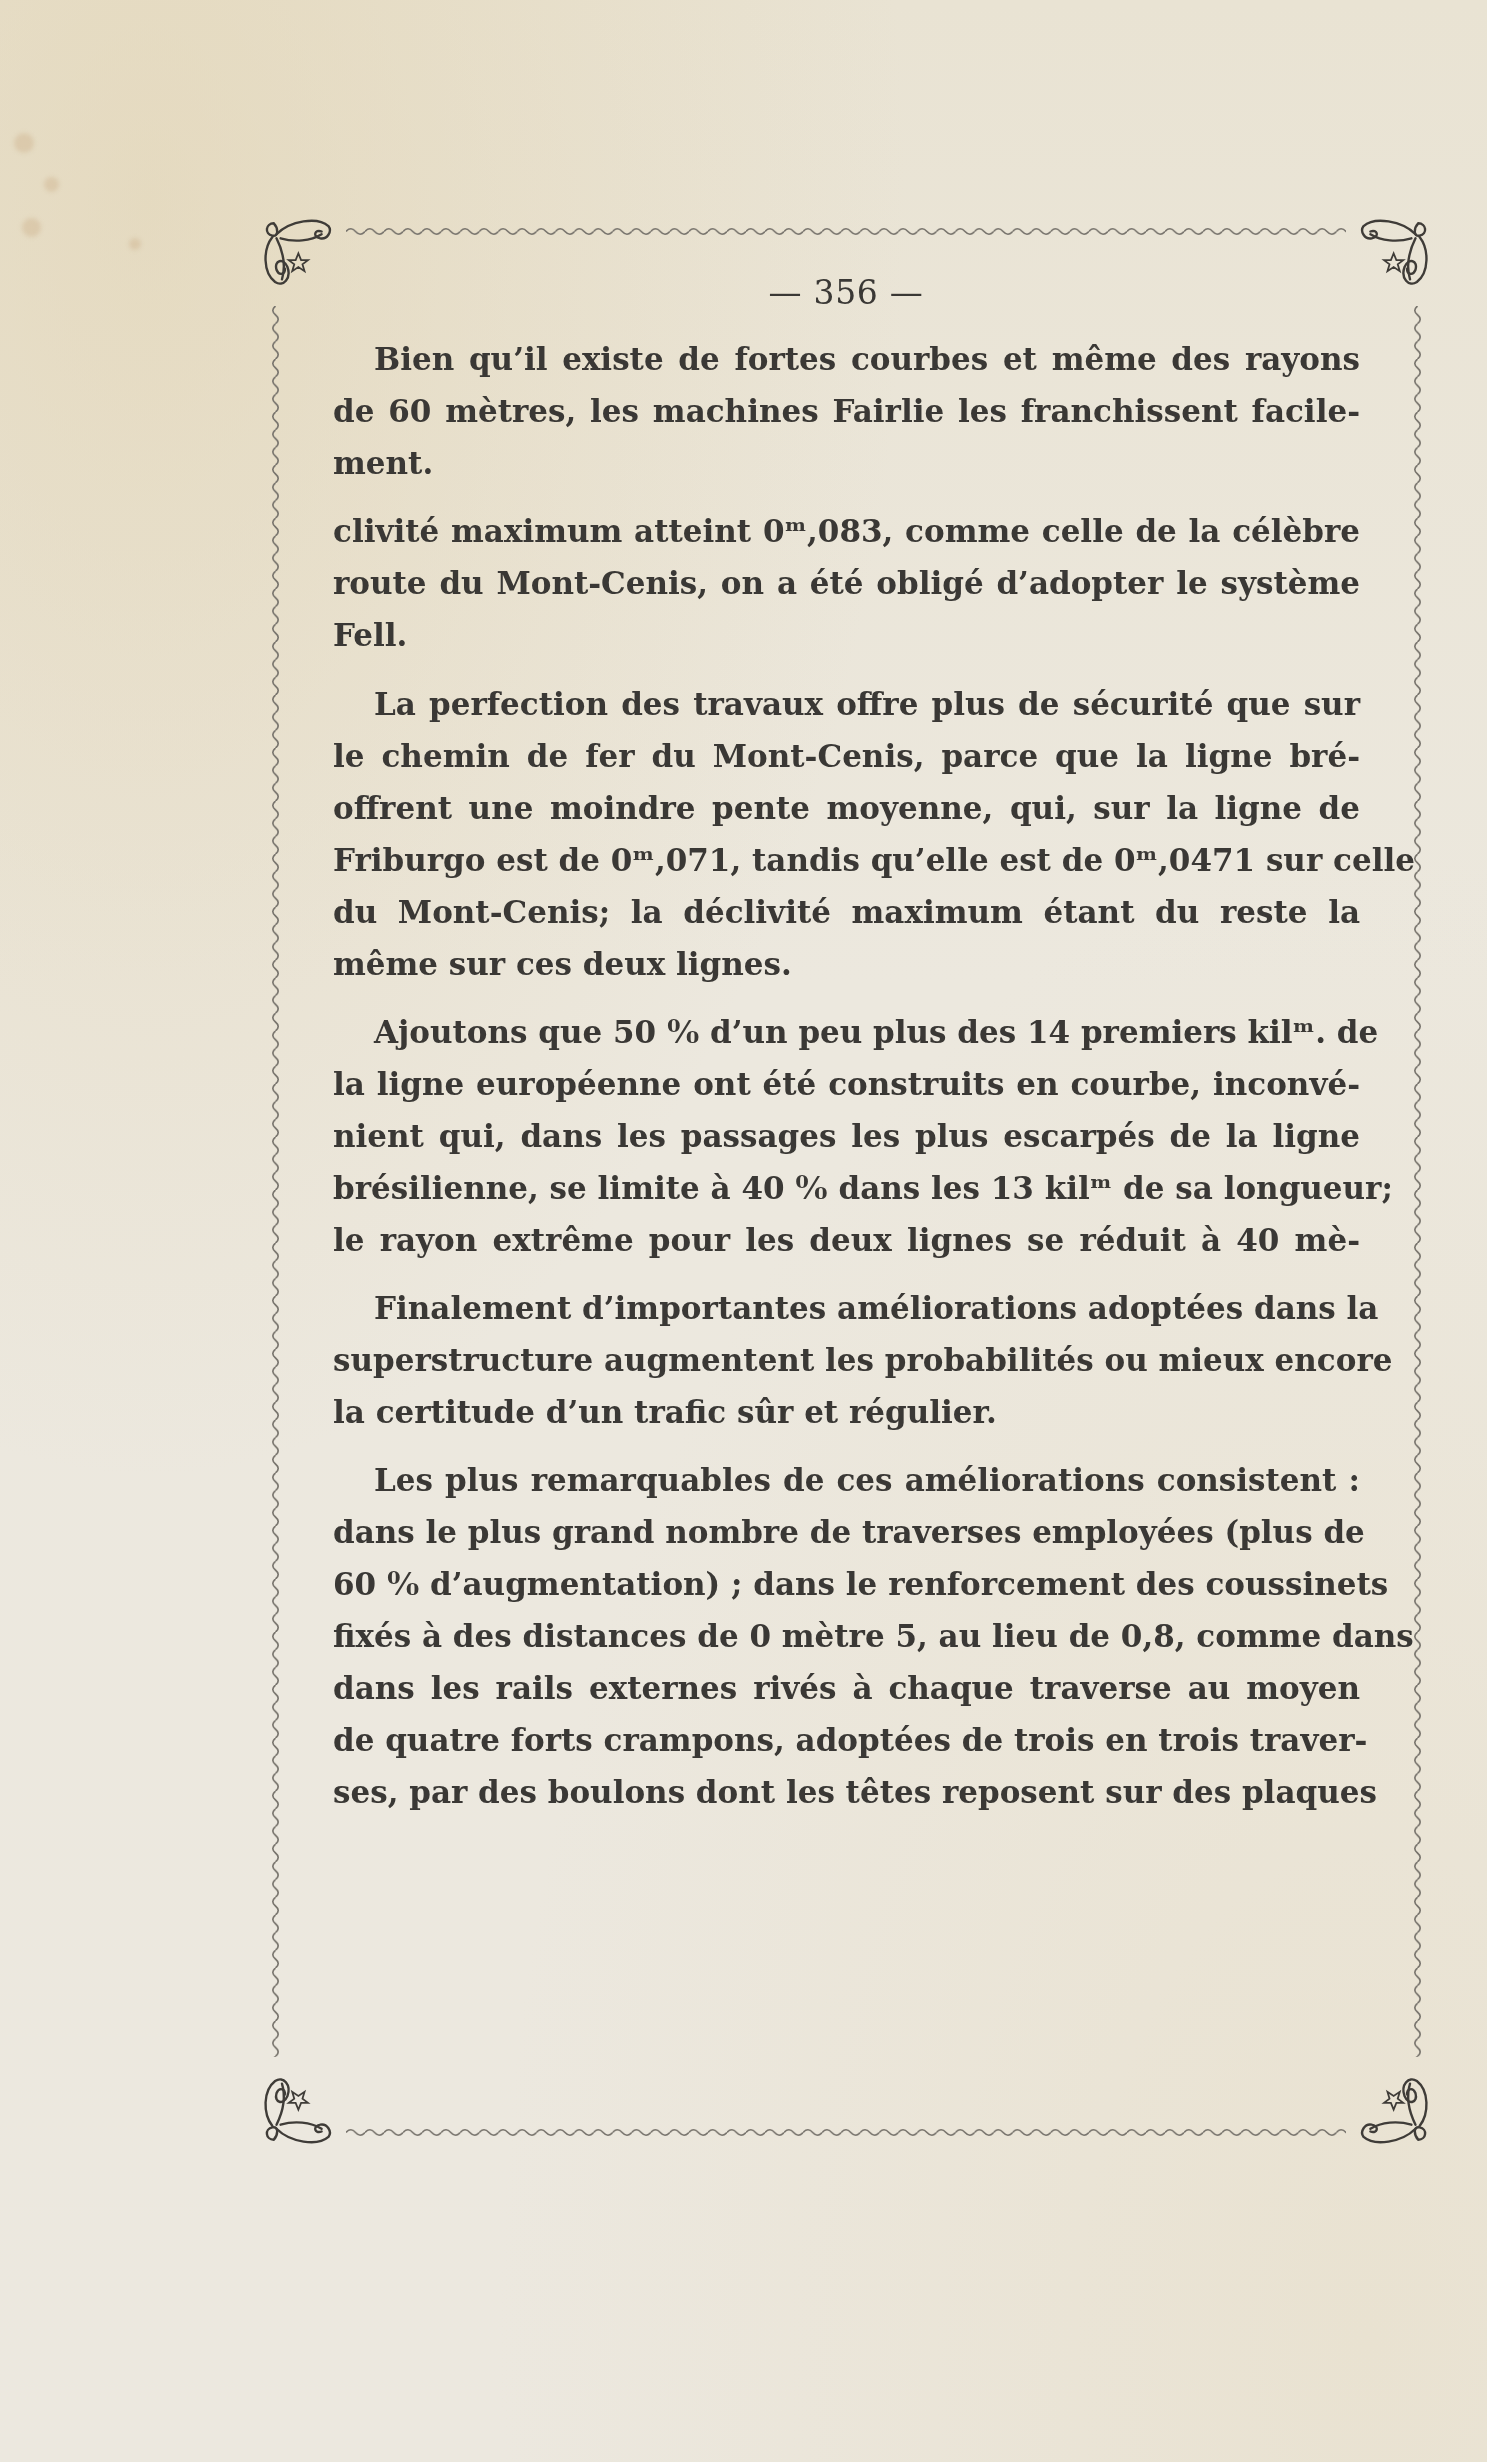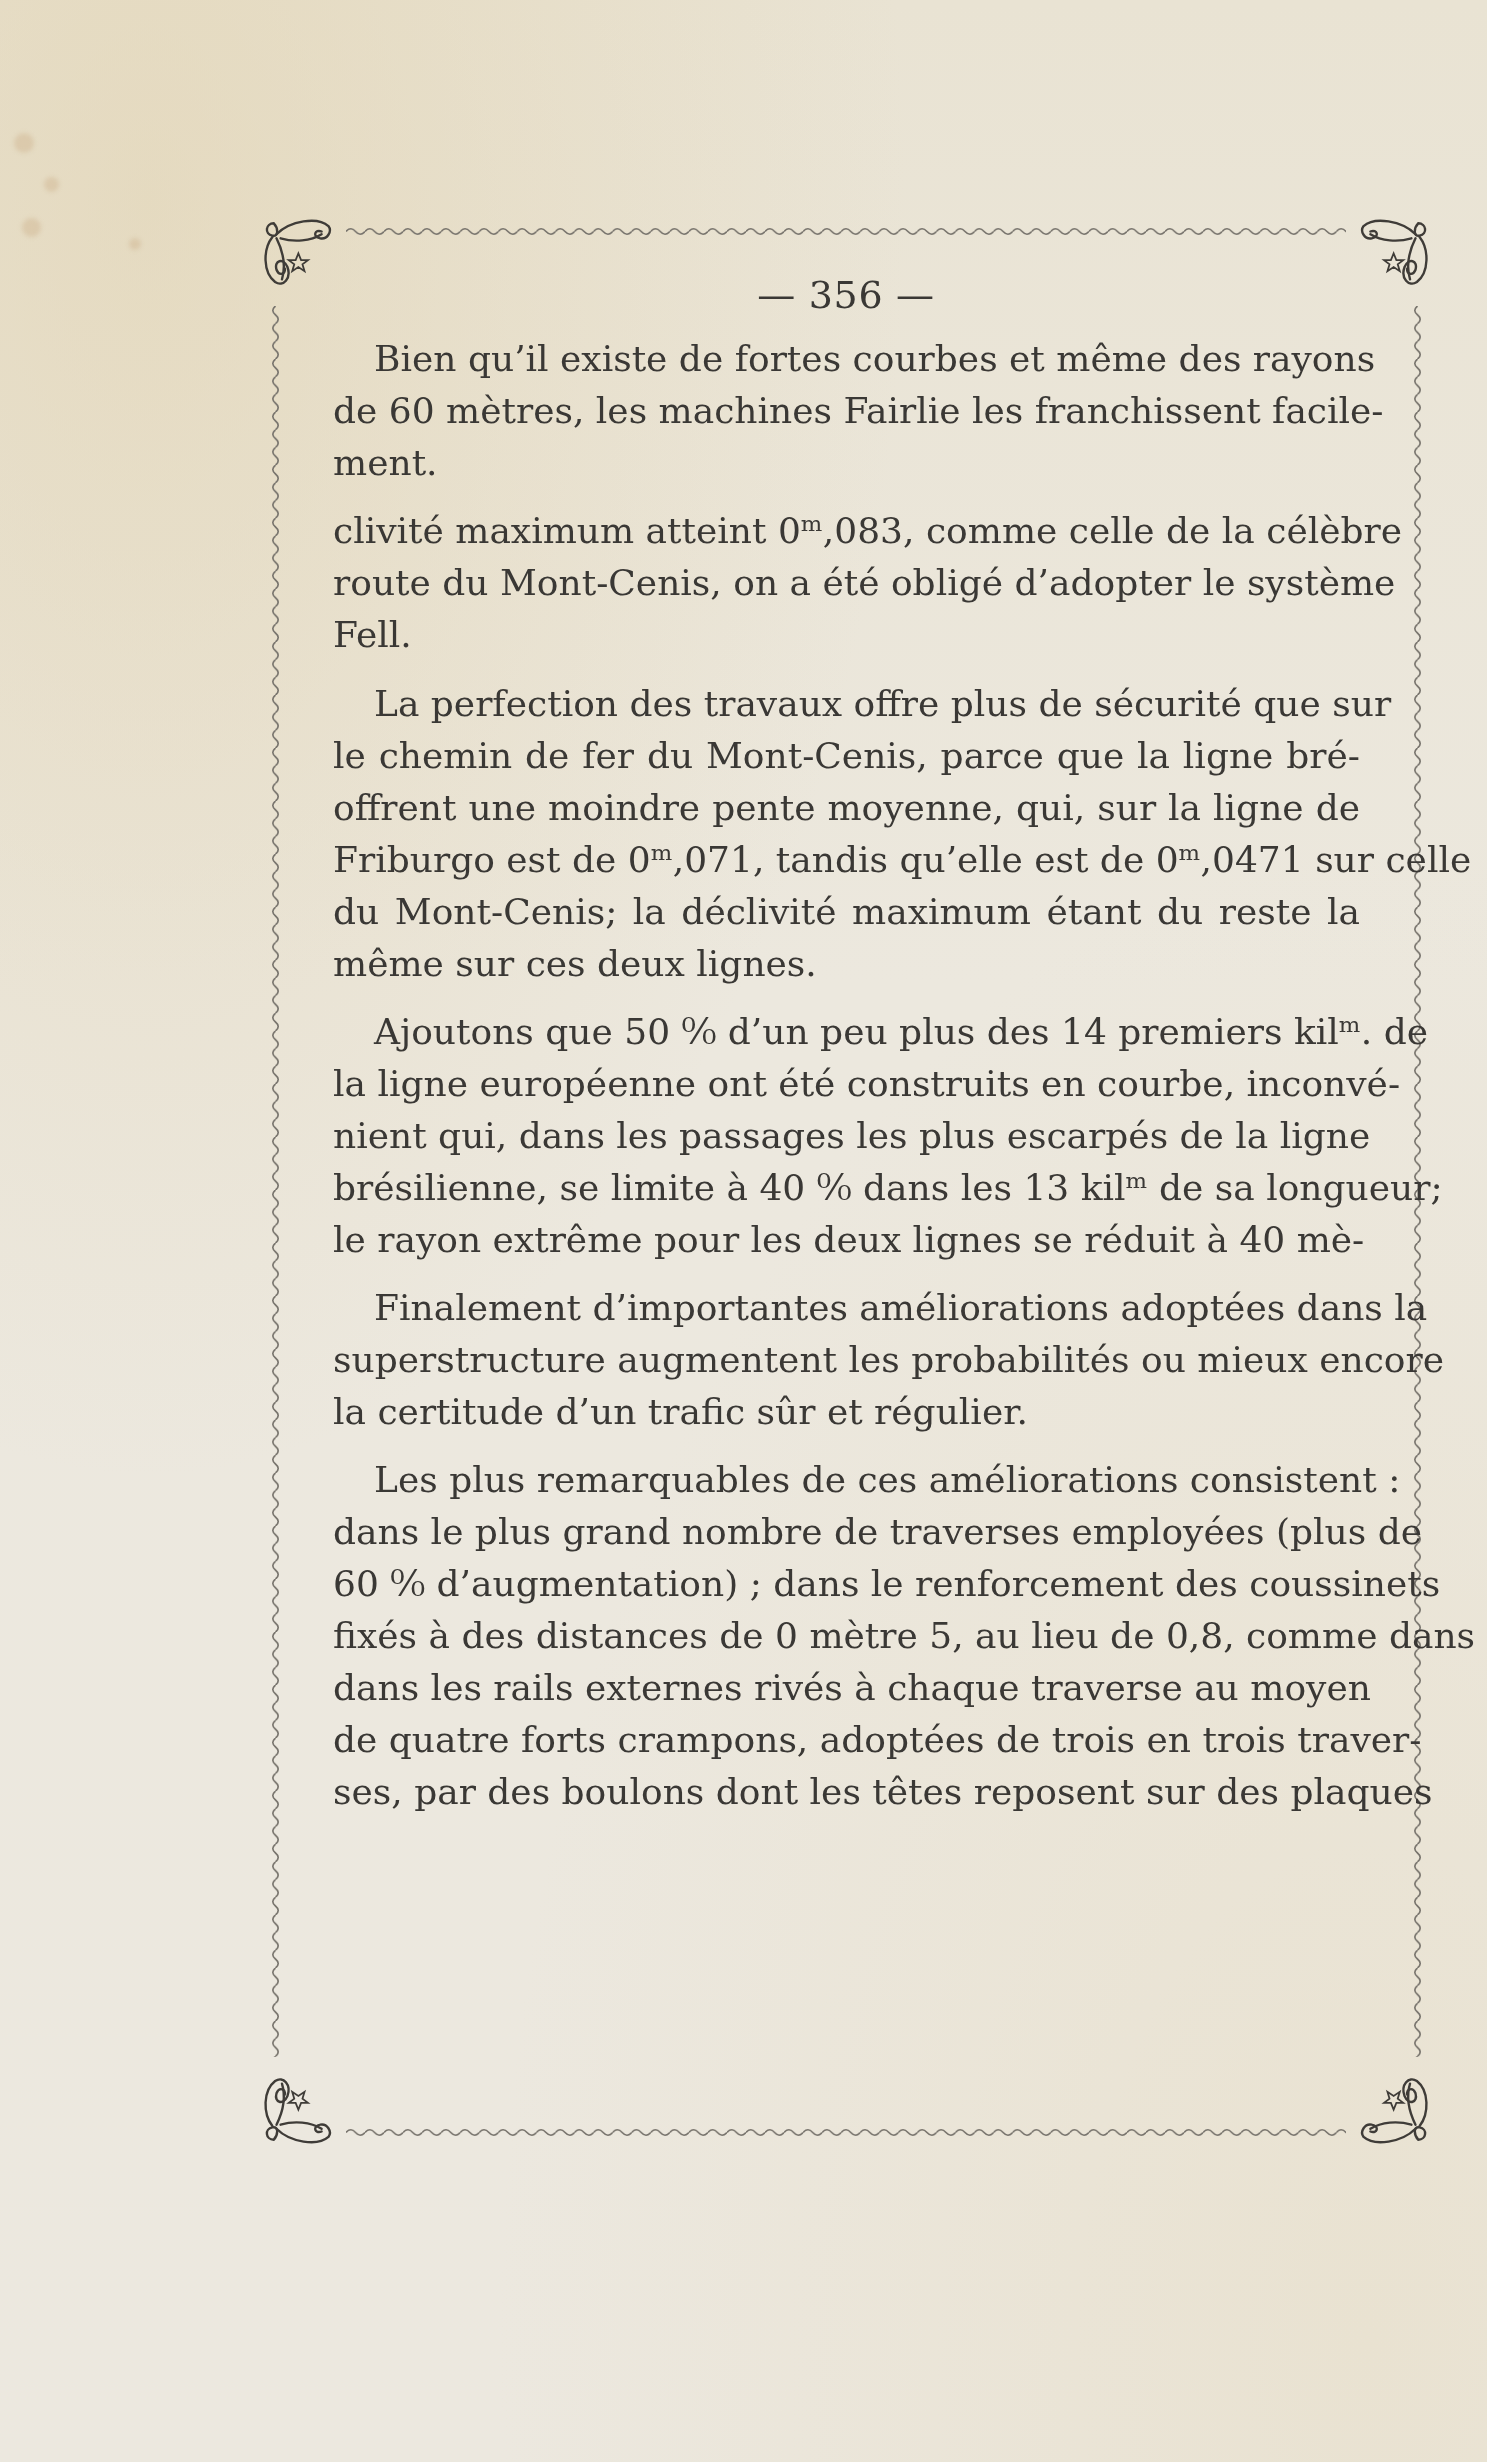--- a/index.html
+++ b/index.html
@@ -55,35 +55,36 @@
   .corner-tr { right: -19px; top: -20.4px; transform: scaleX(-1); }
   .corner-bl { left: -19px; bottom: -20.4px; transform: scaleY(-1); }
   .corner-br { right: -19px; bottom: -20.4px; transform: scale(-1,-1); }
 
   .page-number {
     position: absolute;
     left: 0;
     width: 100%;
     top: 42px;
     text-align: center;
-    font-size: 38px;
+    font-size: 33px;
     letter-spacing: 0.7px;
   }
   .text-column {
     position: absolute;
     left: 58px;
     top: 102px;
     width: 1027px;
   }
   .para {
     margin: 0 0 16.3px 0;
-    font-size: 36px;
+    font-size: 31px;
     line-height: 52px;
     text-align: justify;
     text-align-last: auto;
+    font-weight: bold;
   }
   .line {
     display: block;
     text-align: justify;
     text-align-last: justify;
     white-space: nowrap;
     height: 52px;
   }
   .line.last {
     text-align-last: left;

